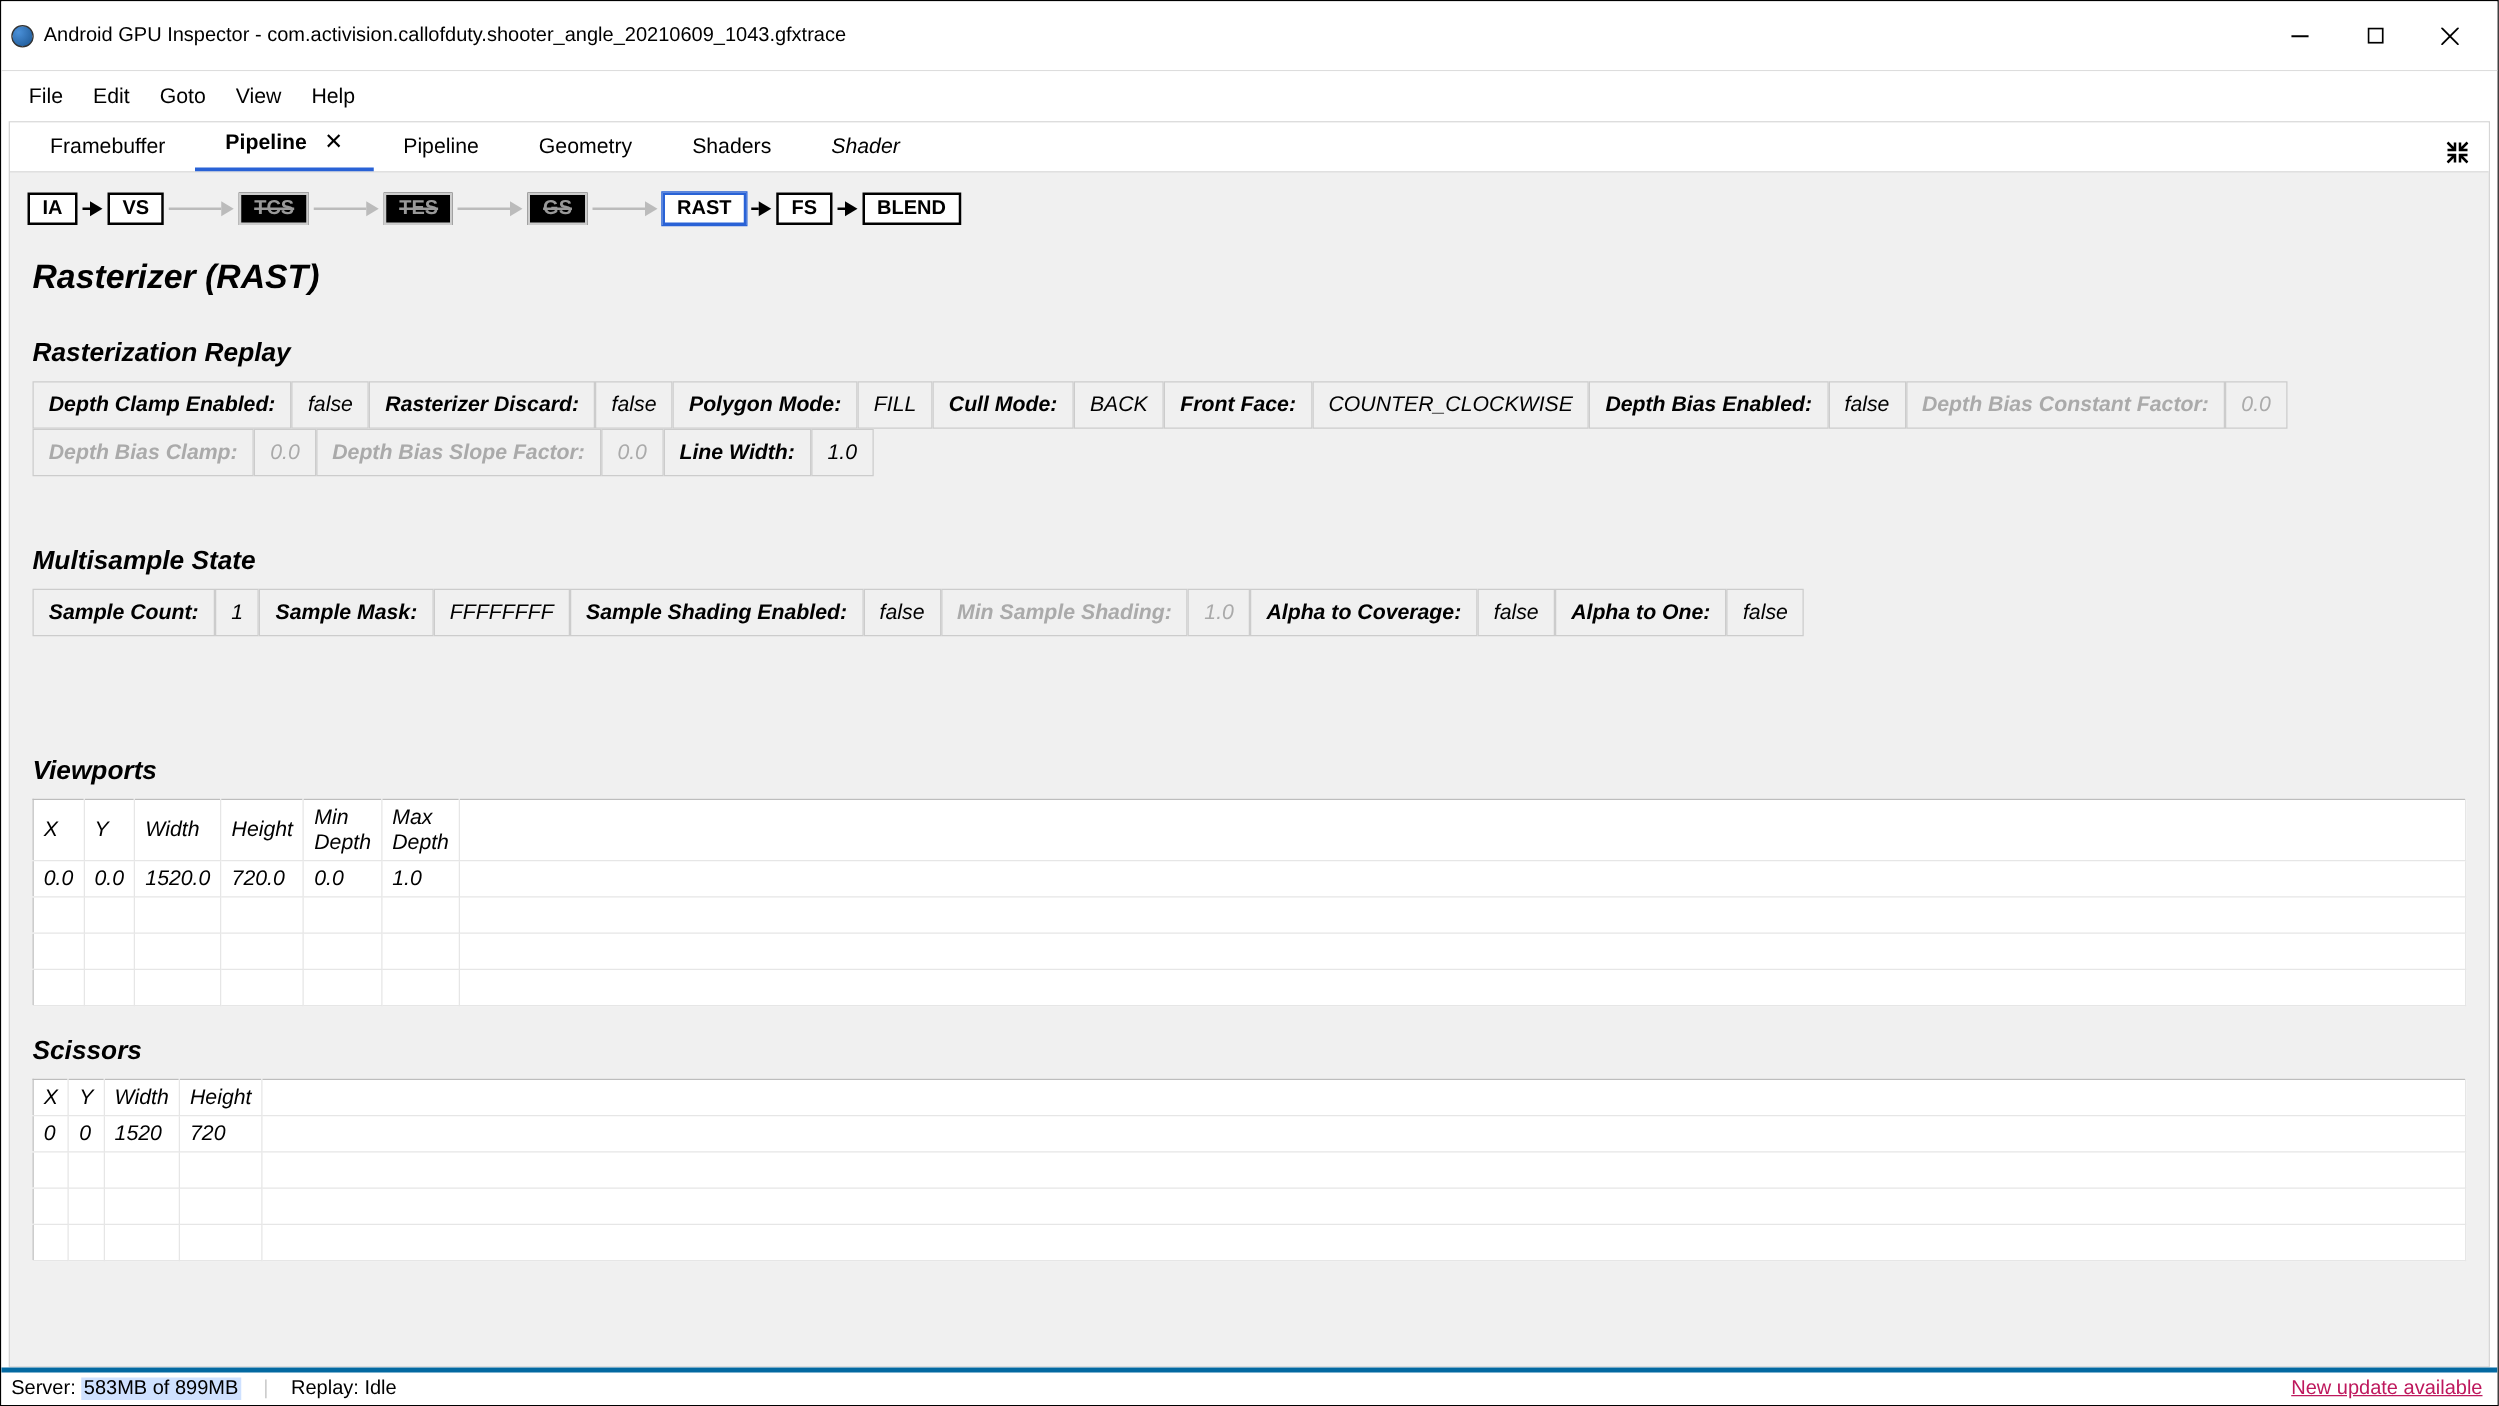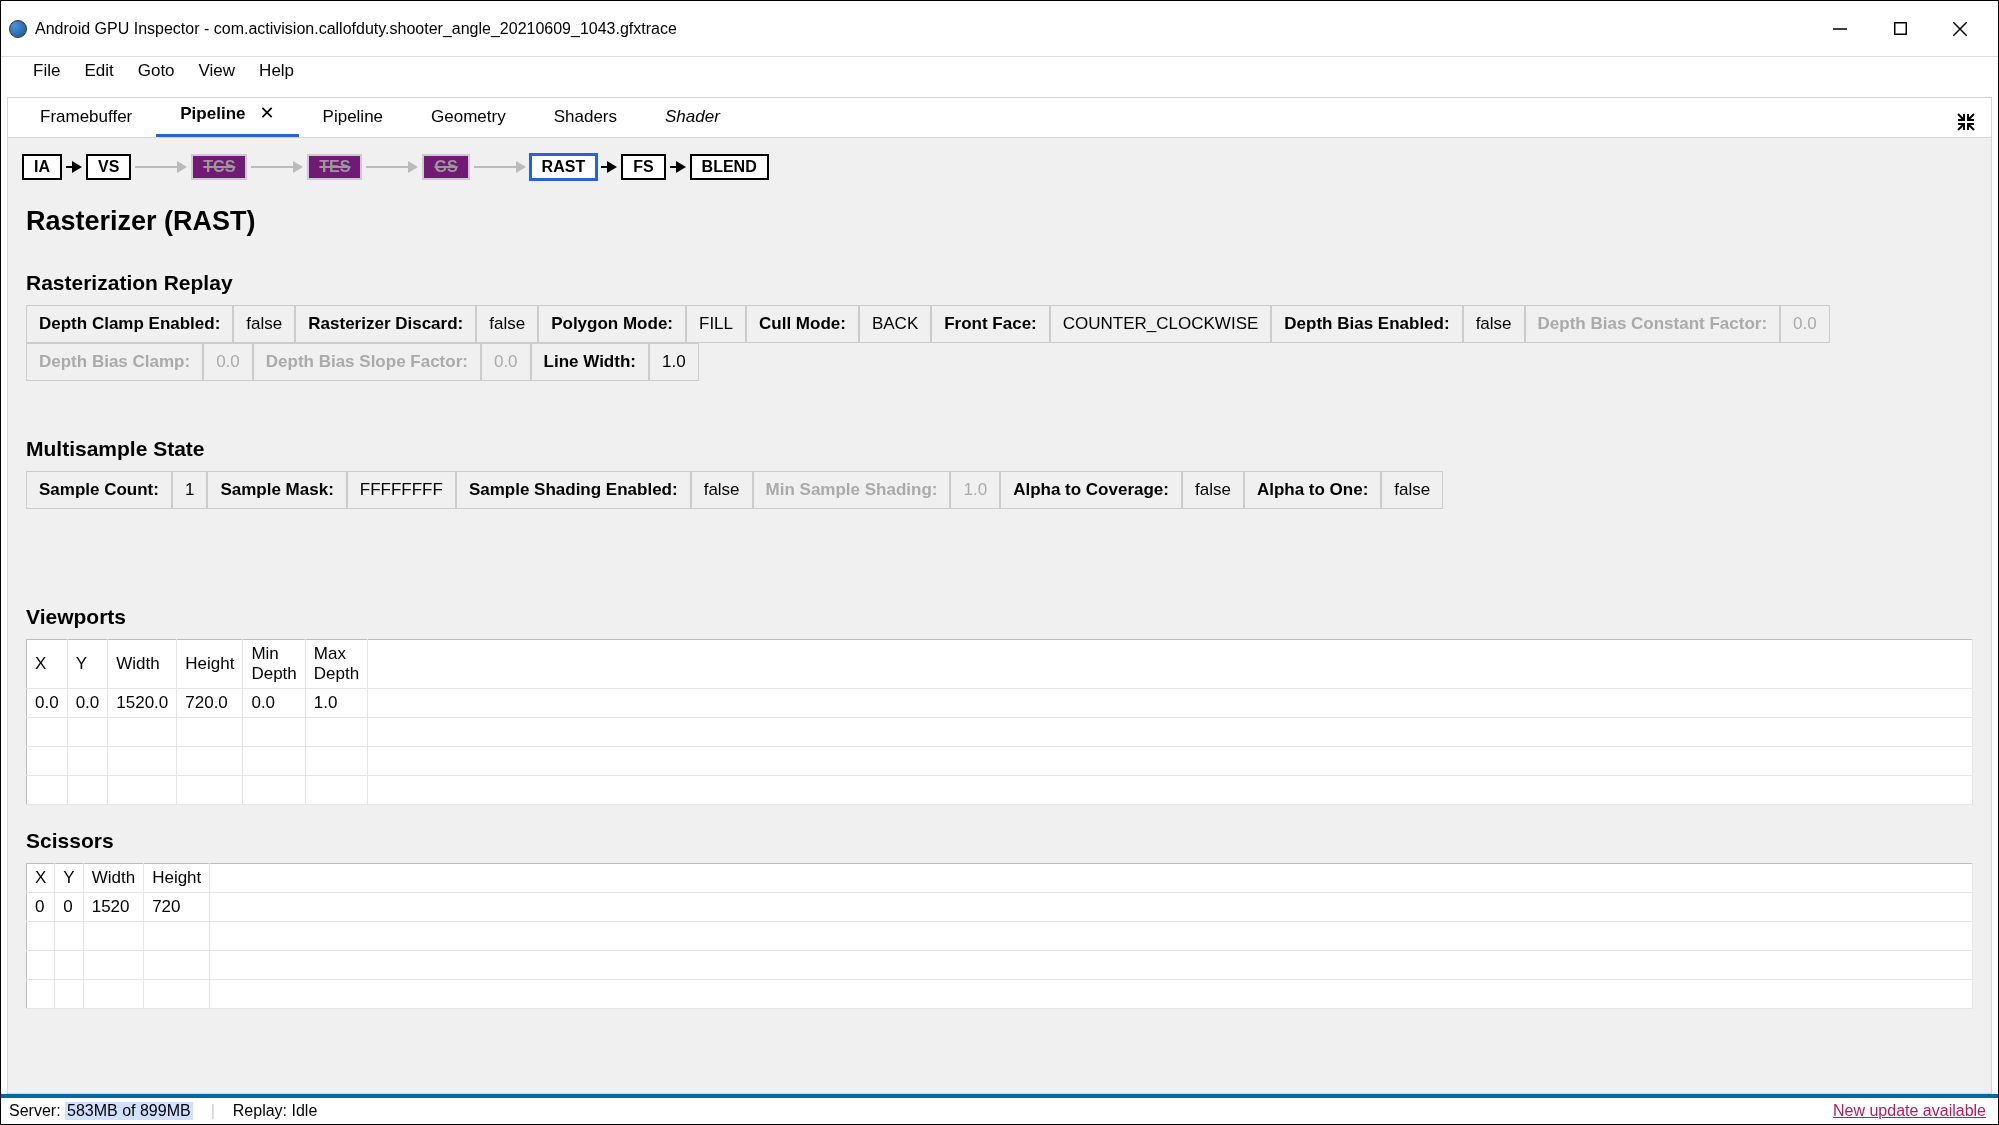--- a/index.html
+++ b/index.html
@@ -31,22 +31,22 @@
       margin-right: 8px;
       border: 1px solid #333;
     }
     .titlebar .title { font-size: 16px; flex: 1; }
     .win-controls { display: flex; gap: 32px; margin-right: 16px; }
     .win-btn { width: 28px; height: 28px; display: flex; align-items: center; justify-content: center; font-size: 16px; cursor: pointer; }
     
     .menubar {
       height: 34px;
       display: flex;
-      align-items: flex-start;
-      padding: 0 22px;
+      align-items: flex-end;
+      padding: 0 12px;
       gap: 4px;
       background: #fff;
     }
     .menubar .menu-item { padding: 4px 10px; font-size: 17px; cursor: pointer; }
     
     .body-wrap { flex: 1; display: flex; flex-direction: column; background: #fff; padding: 6px 6px 0 6px; min-height: 0; }
     .inner-border { flex: 1; border: 1px solid #d6d6d6; display: flex; flex-direction: column; min-height: 0; background: #f0f0f0; }
     
     .tabs {
       height: 40px;
@@ -79,42 +79,42 @@
       padding: 2px 10px;
       font-size: 16px;
       font-weight: 700;
       border: 2.5px solid #000;
       background: #fff;
       cursor: pointer;
     }
     .stage.disabled {
       color: #999;
       border-color: #ccc;
-      background: #701a75;
+      background: #000000;
       text-decoration: line-through;
       text-decoration-thickness: 2px;
     }
     .stage.selected { border-color: #2962d6; outline: 1px solid #2962d6; }
     .arrow {
       margin: 0 4px;
       display: flex;
       align-items: center;
     }
     .arrow-line { width: 28px; height: 2px; background: #000; }
     .arrow-line.short { width: 6px; }
     .arrow-line.disabled { background: #bbb; }
     .arrow-head {
       width: 0; height: 0;
       border-top: 6px solid transparent;
       border-bottom: 6px solid transparent;
       border-left: 10px solid #000;
     }
     .arrow-head.disabled { border-left-color: #bbb; }
     
-    .content { flex: 1; padding: 10px 18px 2px 18px; overflow: auto; display: flex; flex-direction: column; min-height: 0; }
+    .content { flex: 1; padding: 10px 18px 2px 18px; overflow: auto; display: flex; flex-direction: column; min-height: 0; font-style: italic; }
     .section-title { font-size: 27px; font-weight: 700; margin: 6px 0 18px 0; }
     .subsection-title { font-size: 21px; font-weight: 700; margin: 16px 0 10px 0; }
     .prop-row { display: flex; }
     .prop-cell {
       border: 1px solid #ccc;
       padding: 8px 12px;
       font-size: 17px;
       background: #f0f0f0;
       display: flex;
       align-items: center;

